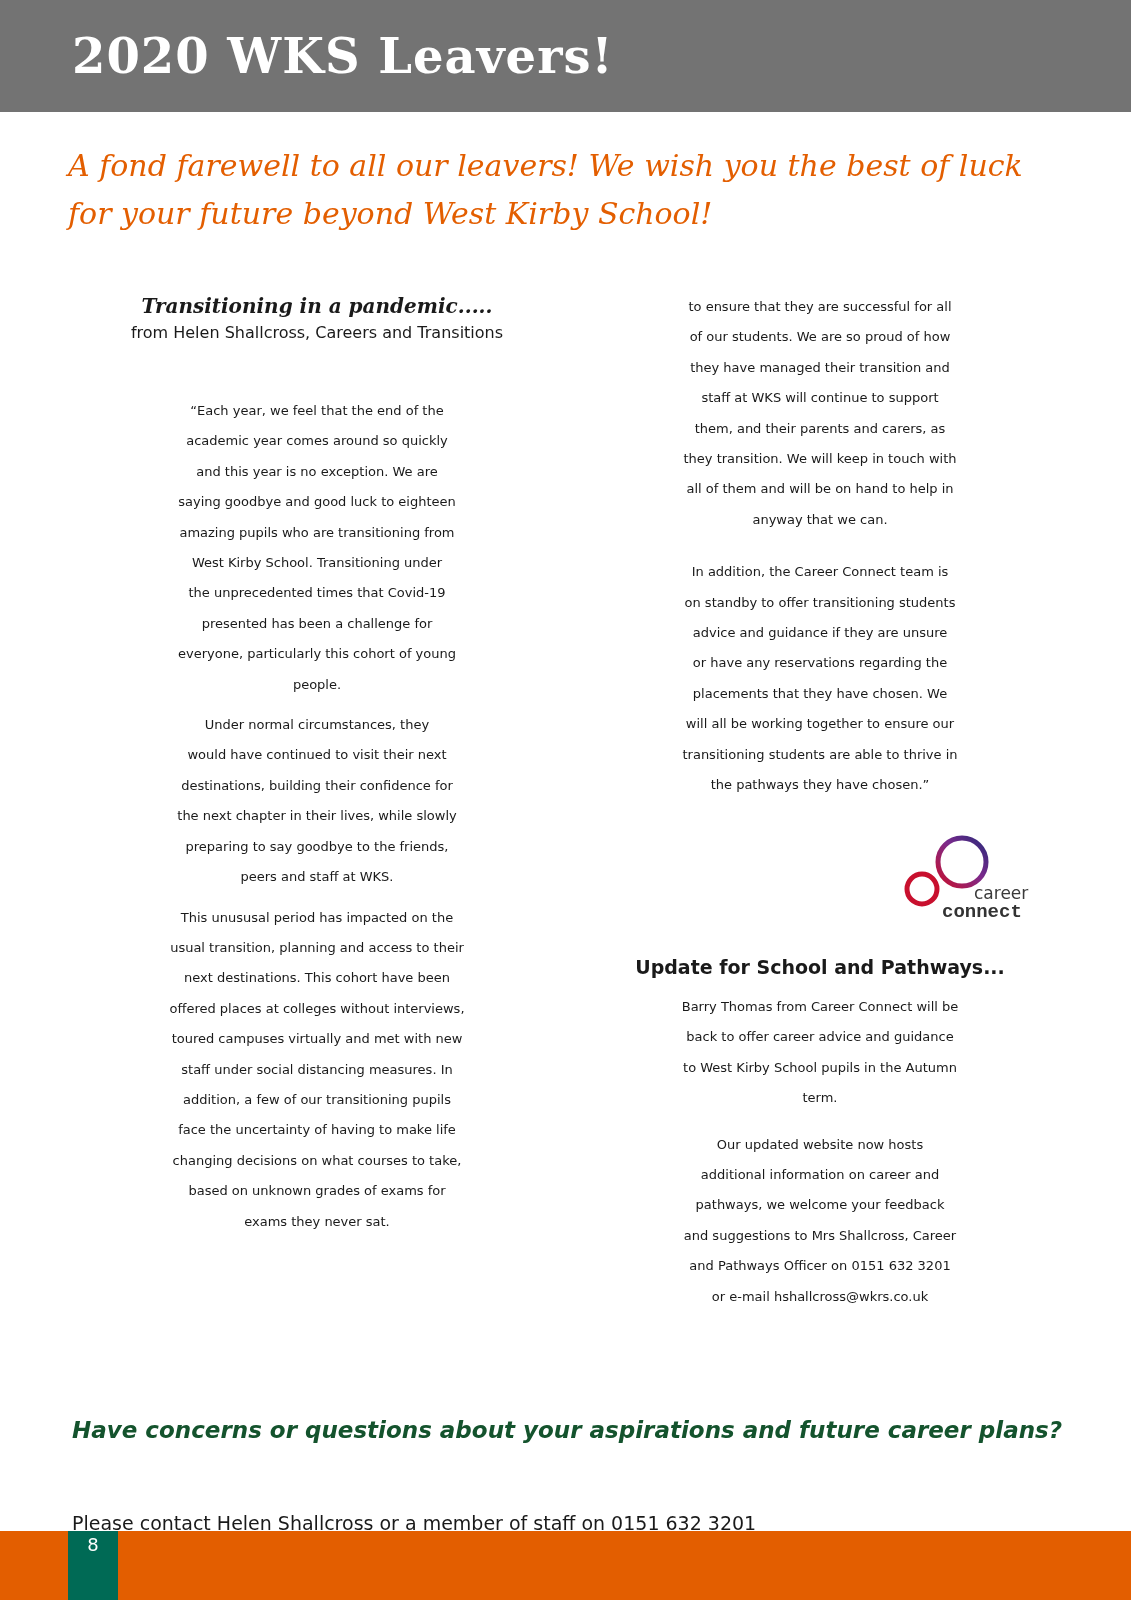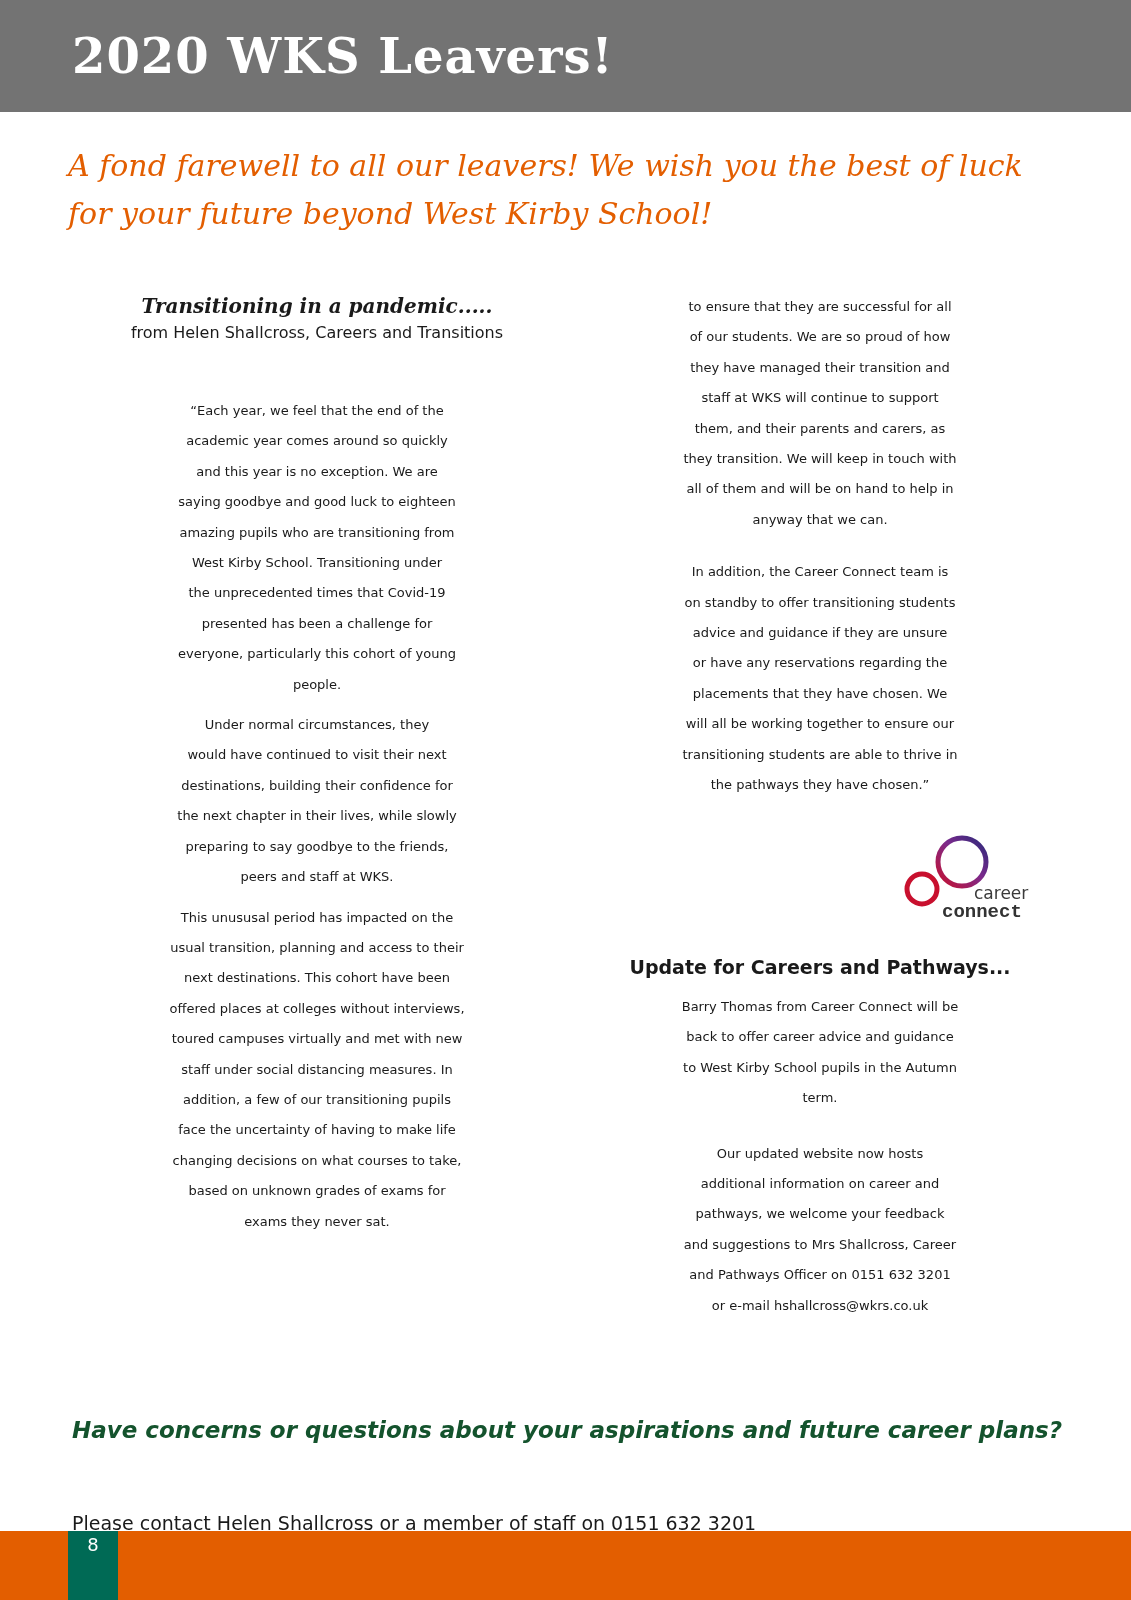--- a/index.html
+++ b/index.html
@@ -135,26 +135,26 @@
       </linearGradient>
     </defs>
     <circle cx="62" cy="28" r="24" fill="none" stroke="url(#ccg)" stroke-width="5"></circle>
     <circle cx="22" cy="55" r="15" fill="none" stroke="#c8102e" stroke-width="5"></circle>
   </svg>
   <span class="logo-text1">career</span>
   <span class="logo-text2">connect</span>
 </div>
 
 <div class="col" style="left:585px; top:952px; width:470px;">
-  <h3 class="update-title">Update for Careers and Pathways...</h3>
+  <h3 class="update-title">Update for School and Pathways...</h3>
   <p class="body gap-s">Barry Thomas from Career Connect will be
 back to offer career advice and guidance
 to West Kirby School pupils in the Autumn
 term.</p>
-  <p class="body" style="margin-top:25px;">Our updated website now hosts
+  <p class="body" style="margin-top:16px;">Our updated website now hosts
 additional information on career and
 pathways, we welcome your feedback
 and suggestions to Mrs Shallcross, Career
 and Pathways Officer on 0151 632 3201
 or e-mail hshallcross@wkrs.co.uk</p>
 </div>
 
 <p class="cta">Have concerns or questions about your aspirations and future career plans?</p>
 <p class="cta-sub">Please contact Helen Shallcross or a member of staff on 0151 632 3201</p>
 

